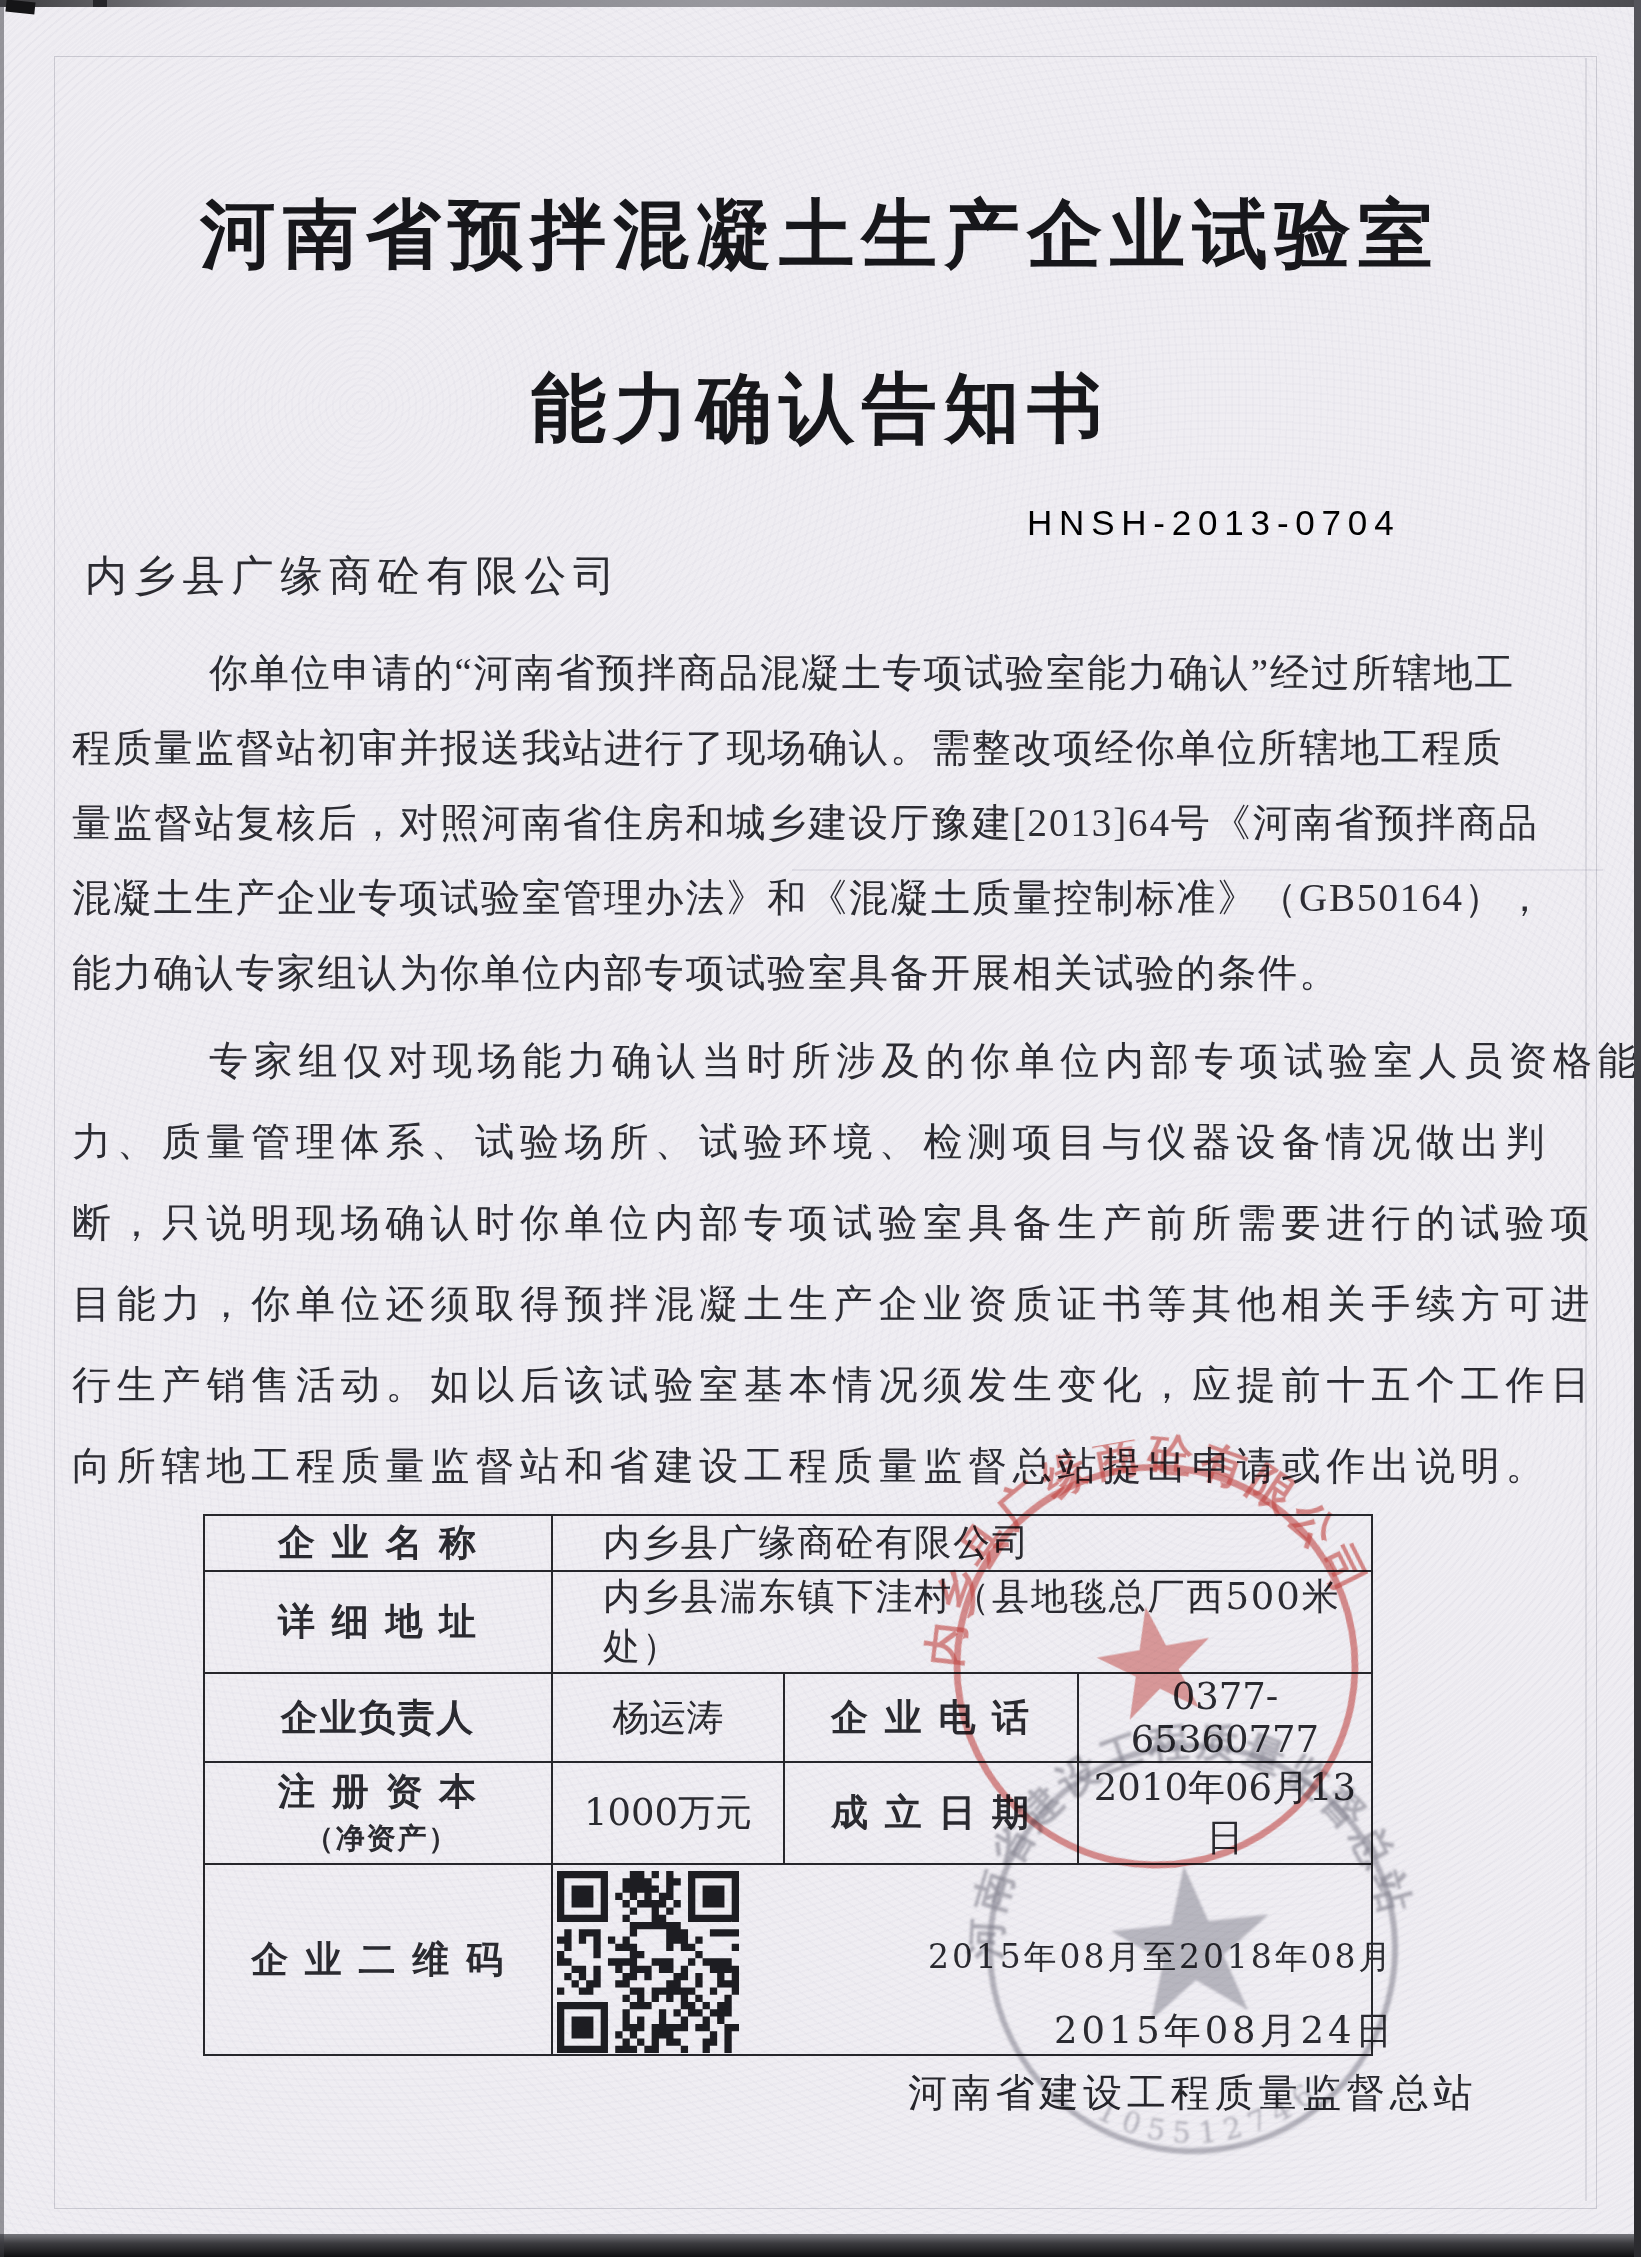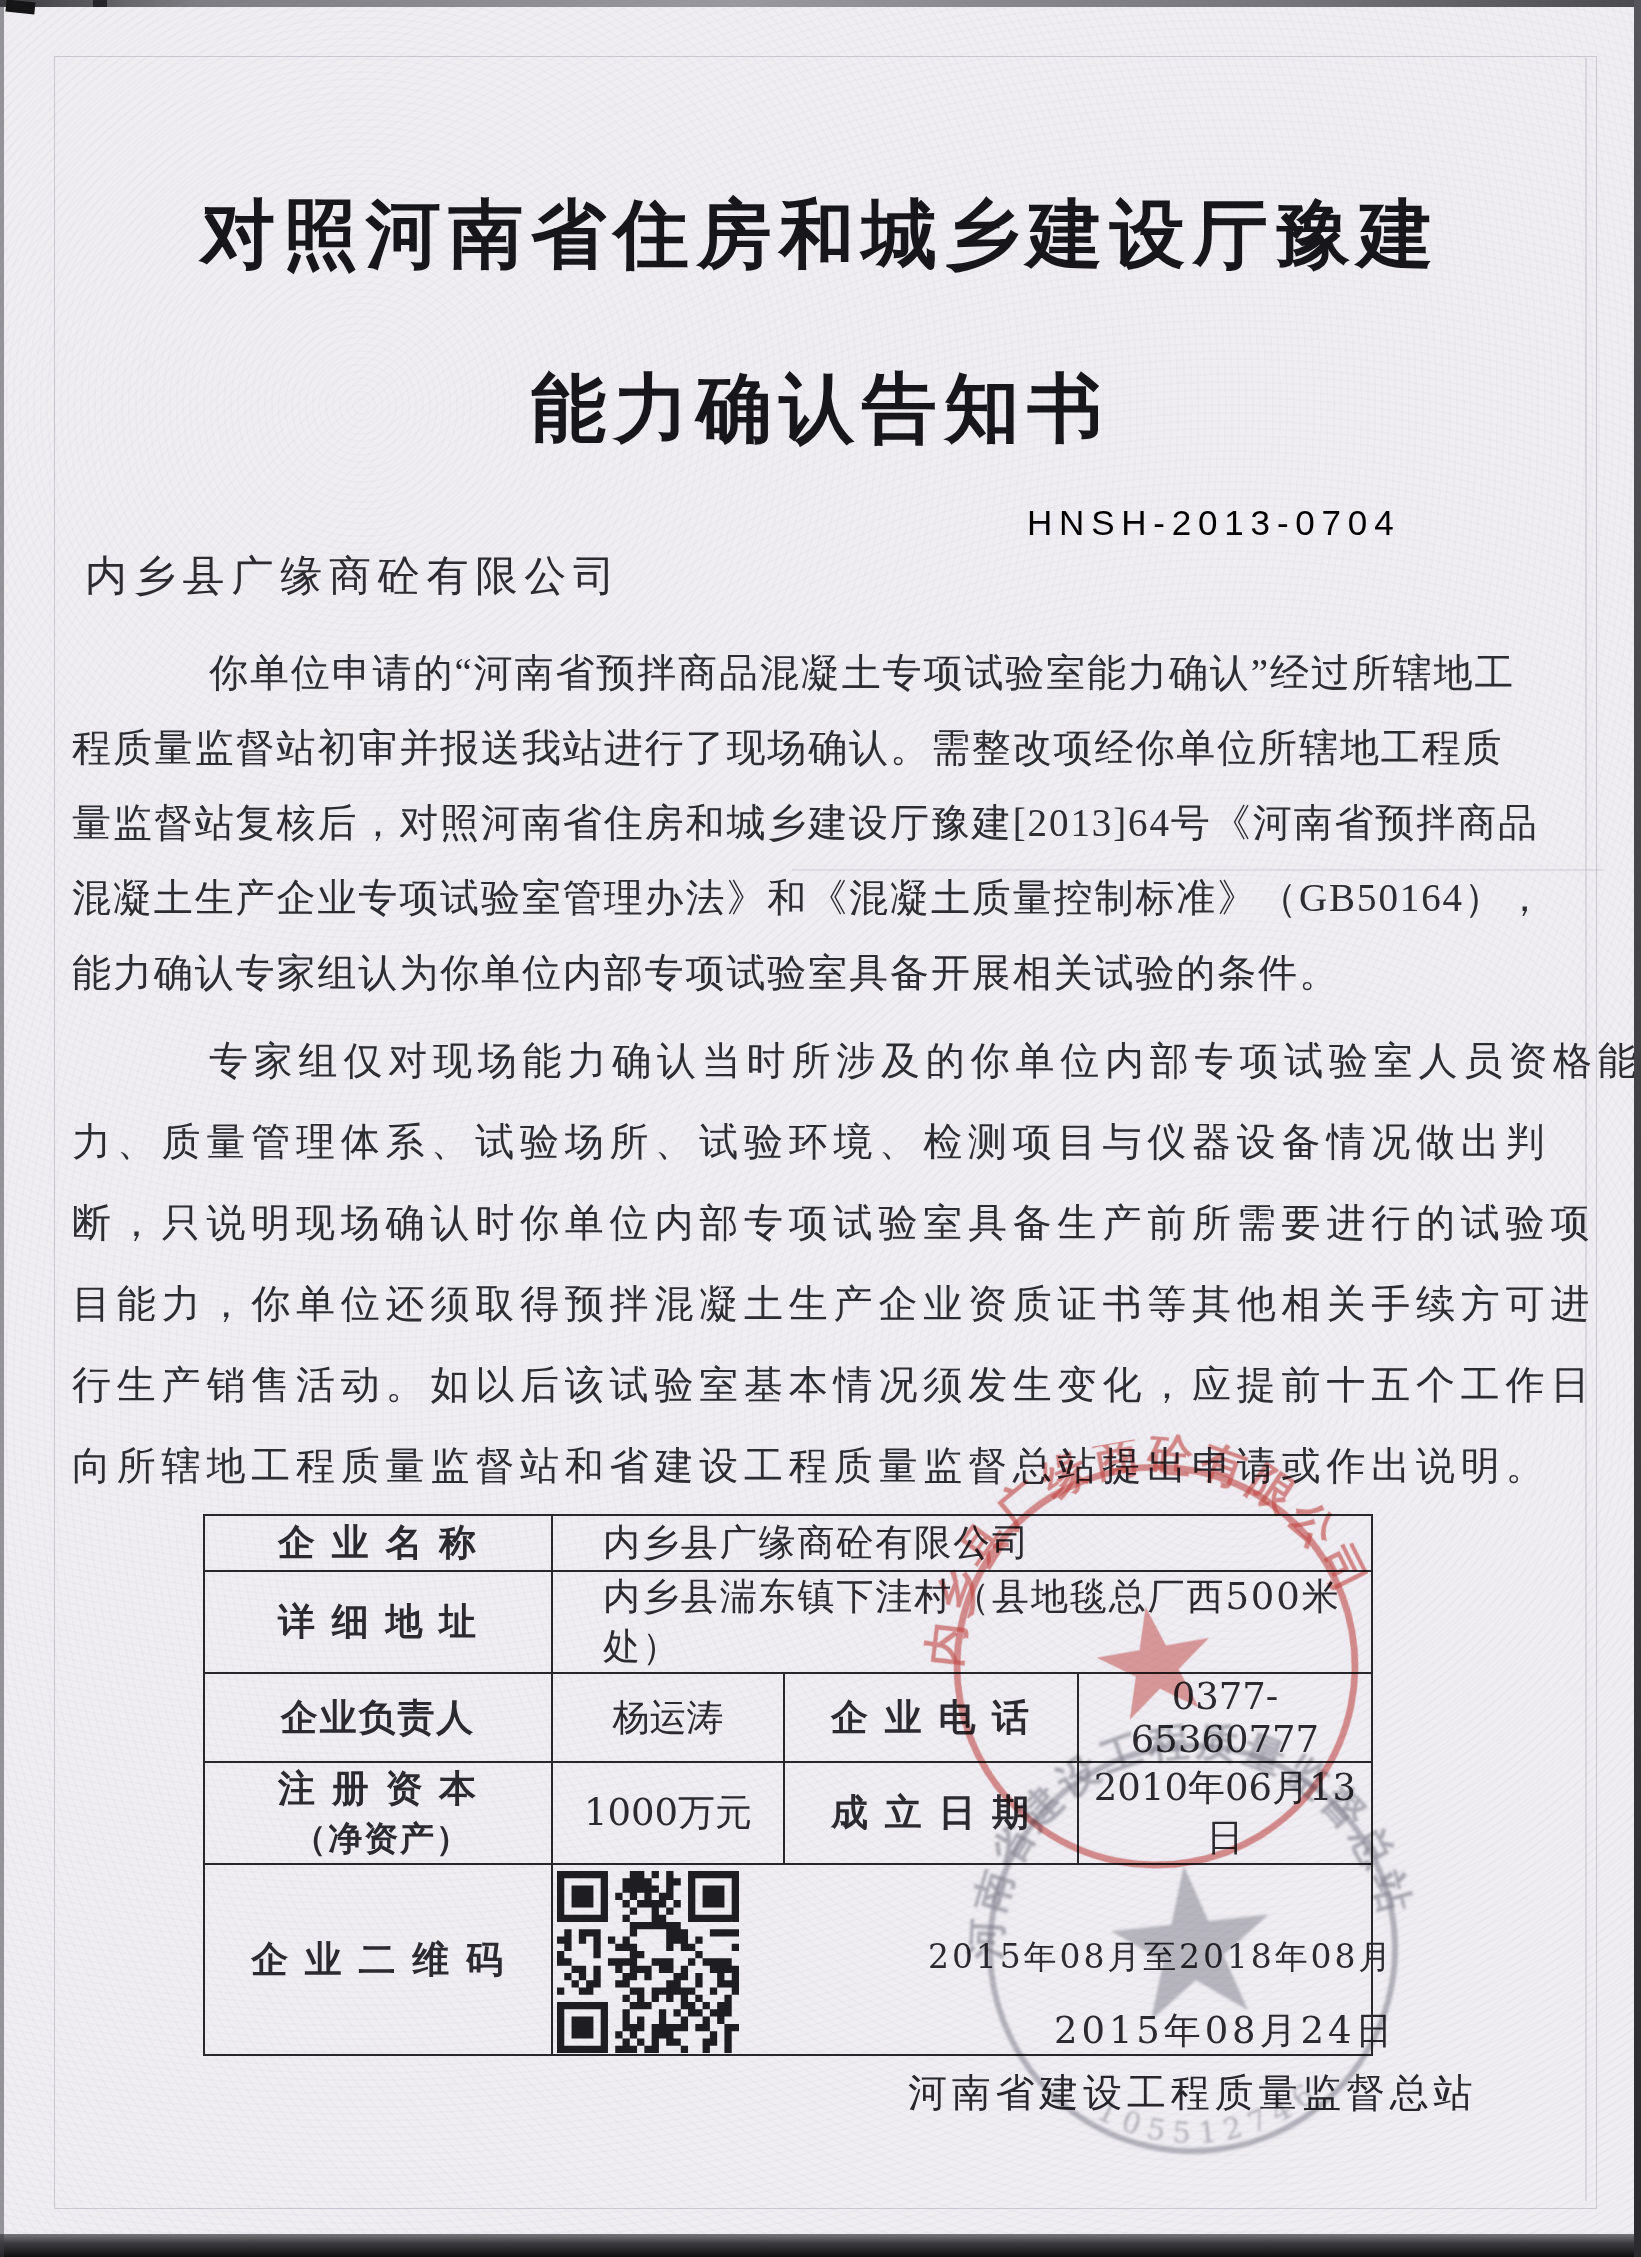--- a/index.html
+++ b/index.html
@@ -42,21 +42,21 @@
   .para1 .line{height:75px;line-height:75px;letter-spacing:1.9px;}
   .para2{top:1020px;}
   .para2 .line{letter-spacing:5.8px;}
   .line.indent{padding-left:137px;}
 
   table.info{position:absolute;left:203px;top:1514px;width:1168px;border-collapse:collapse;
     table-layout:fixed;}
   table.info td{border:2.4px solid #26262b;font-size:37px;color:#2a2a30;vertical-align:middle;
     text-align:center;padding:0;}
   td.lbl{font-weight:700;letter-spacing:1.9px;color:#222228;}
-  td.lbl .sub{font-size:34px;font-weight:700;margin-top:1.9px;margin-left:8px;}
+  td.lbl .sub{font-size:29px;font-weight:700;margin-top:1.9px;margin-left:8px;}
   td.val.lft{text-align:left;padding-left:50px;letter-spacing:1.9px;}
   td.qrcell{position:relative;}
   svg.qr{position:absolute;left:3.9px;top:5.8px;}
   .validity{position:absolute;left:375px;top:70px;width:753px;text-align:left;
     font-size:33px;letter-spacing:2.9px;color:#2a2a30;}
 
   .fdate{position:absolute;left:1054px;top:2006px;font-size:37px;letter-spacing:3.9px;color:#2a2a30;}
   .fissuer{position:absolute;left:908px;top:2066px;font-size:39px;letter-spacing:4.8px;color:#26262c;}
 
   .seal{position:absolute;mix-blend-mode:multiply;pointer-events:none;}
@@ -65,21 +65,21 @@
 </style>
 </head>
 <body>
 
 <div class="canvas">
   <div class="texture"></div>
   <div class="frame"></div>
   <div class="crease-h"></div>
   <div class="crease-v"></div>
 
-  <div class="title t1">对照河南省住房和城乡建设厅豫建</div>
+  <div class="title t1">河南省预拌混凝土生产企业试验室</div>
   <div class="title t2">能力确认告知书</div>
   <div class="docnum">HNSH-2013-0704</div>
   <div class="salutation">内乡县广缘商砼有限公司</div>
 
   <div class="para para1">
     <div class="line indent">你单位申请的“河南省预拌商品混凝土专项试验室能力确认”经过所辖地工</div>
     <div class="line">程质量监督站初审并报送我站进行了现场确认。需整改项经你单位所辖地工程质</div>
     <div class="line">量监督站复核后，对照河南省住房和城乡建设厅豫建[2013]64号《河南省预拌商品</div>
     <div class="line">混凝土生产企业专项试验室管理办法》和《混凝土质量控制标准》（GB50164），</div>
     <div class="line">能力确认专家组认为你单位内部专项试验室具备开展相关试验的条件。</div>

